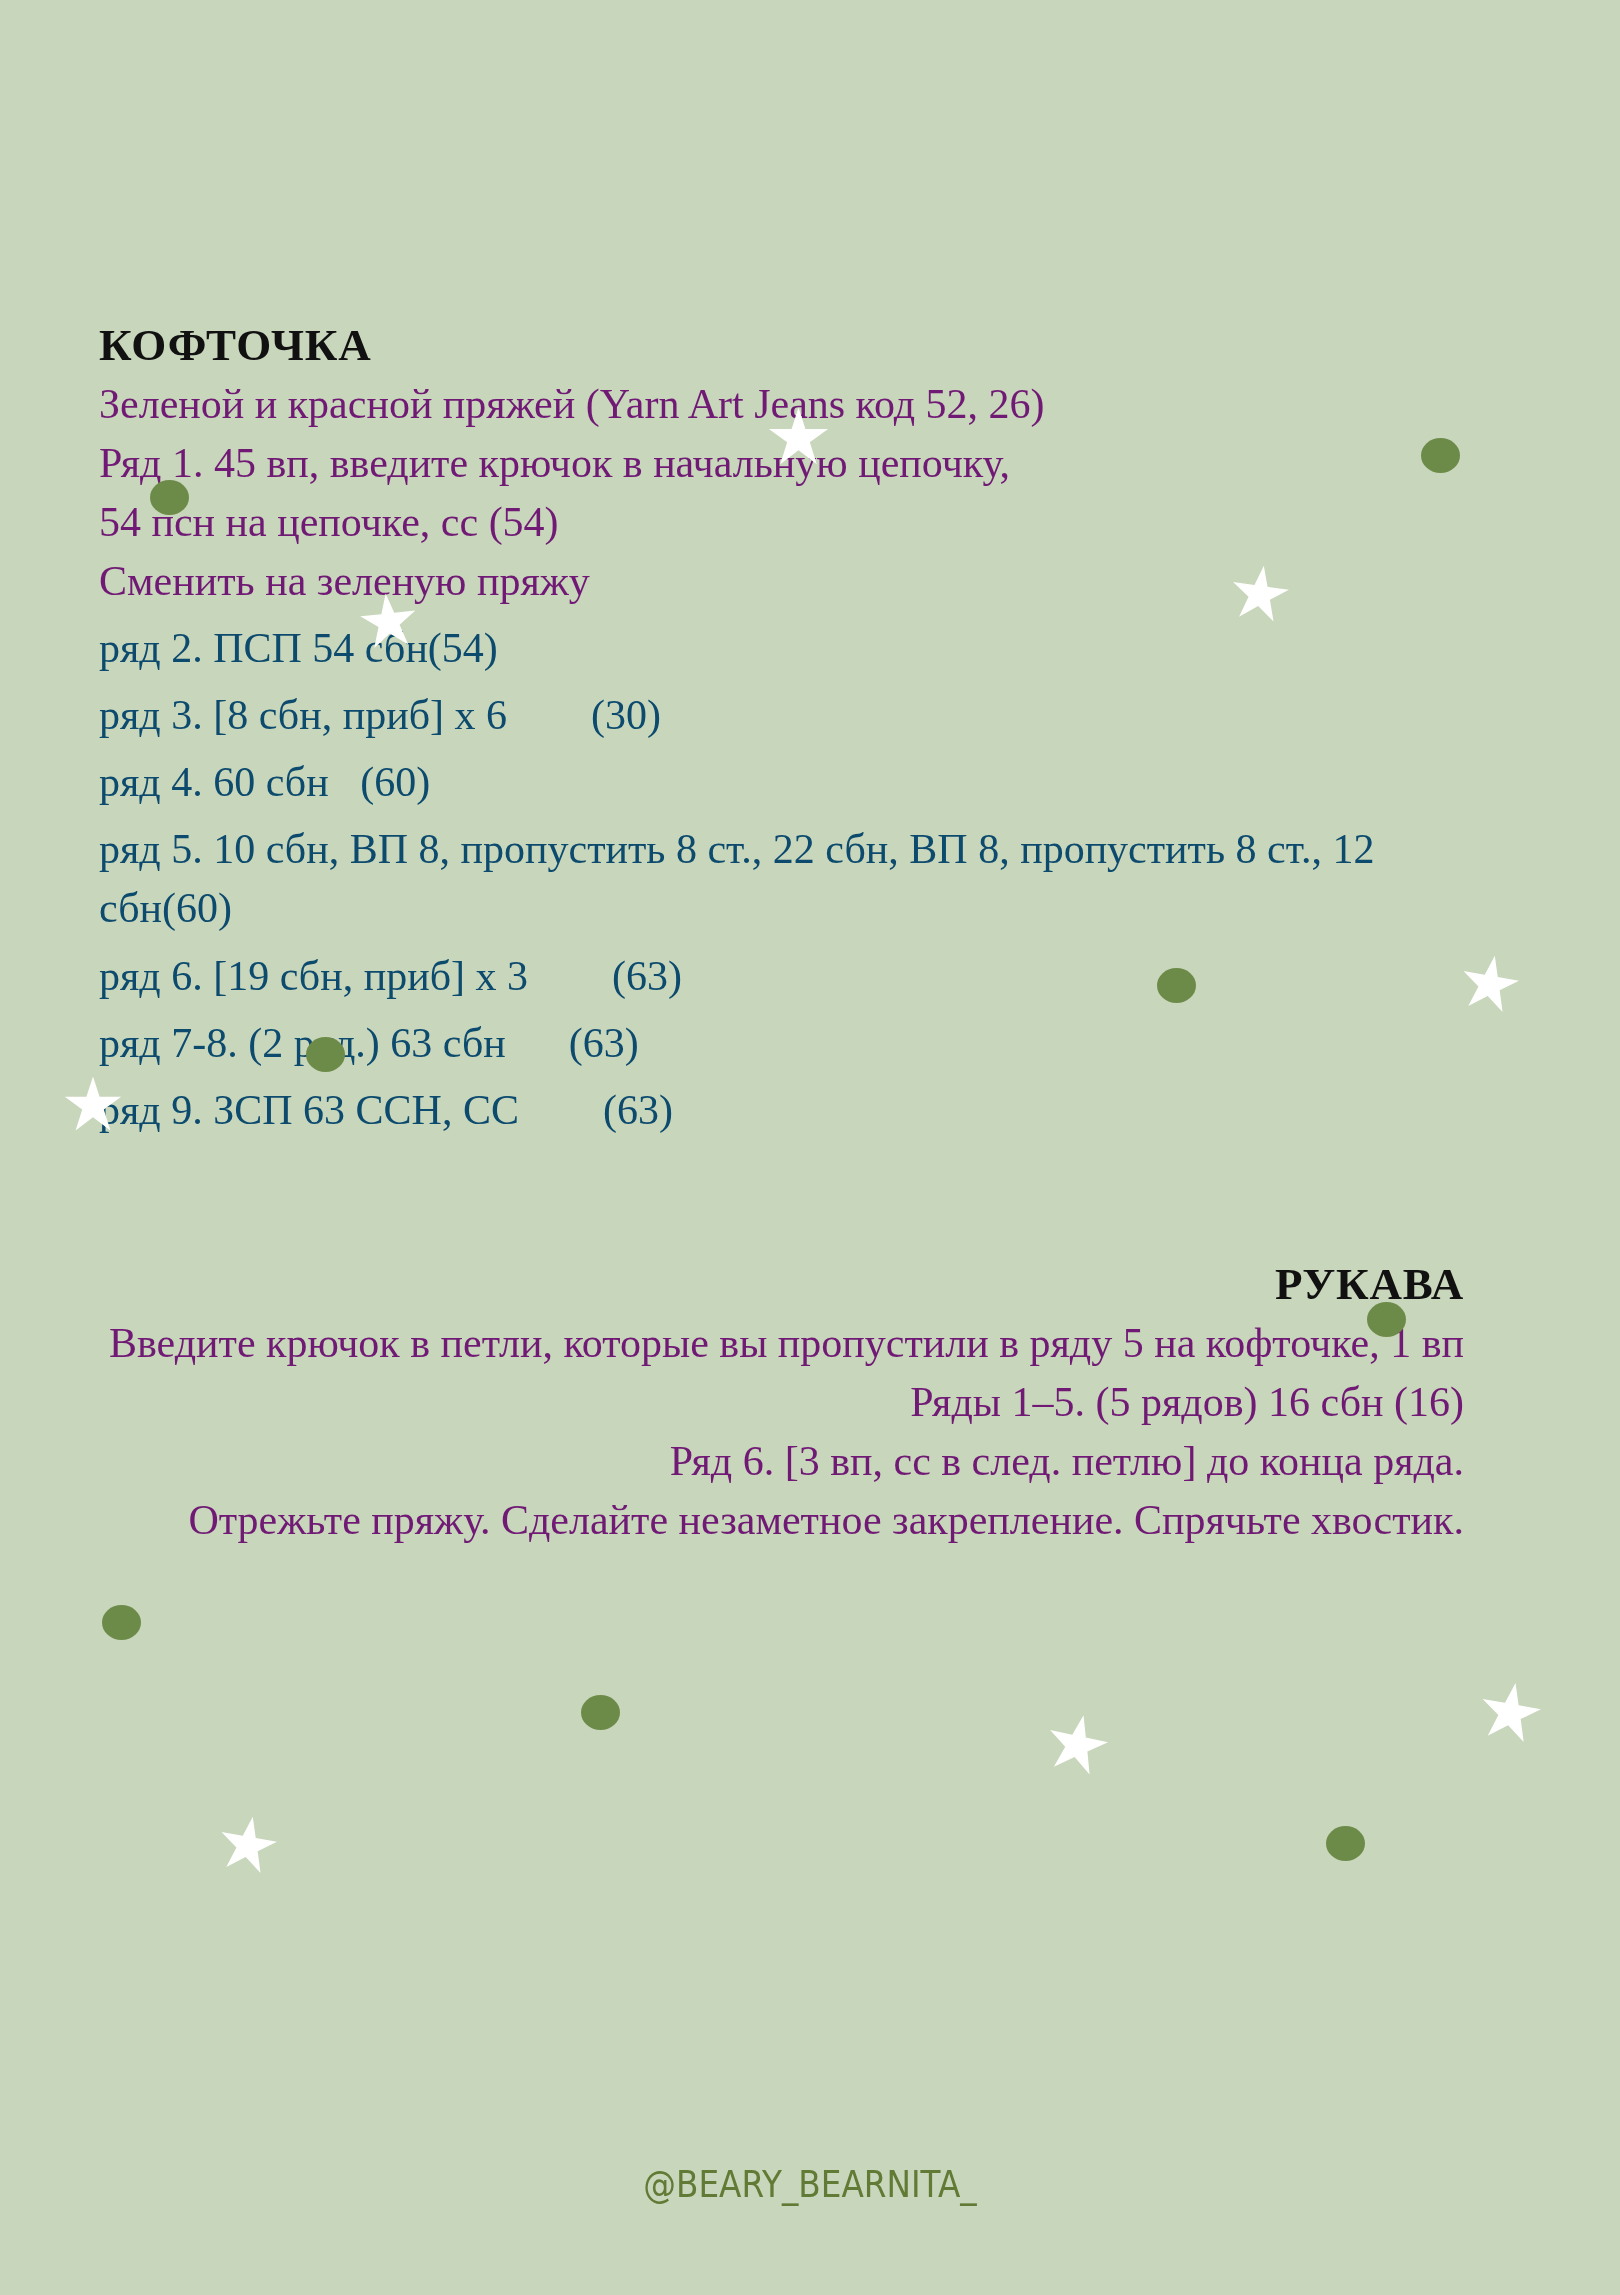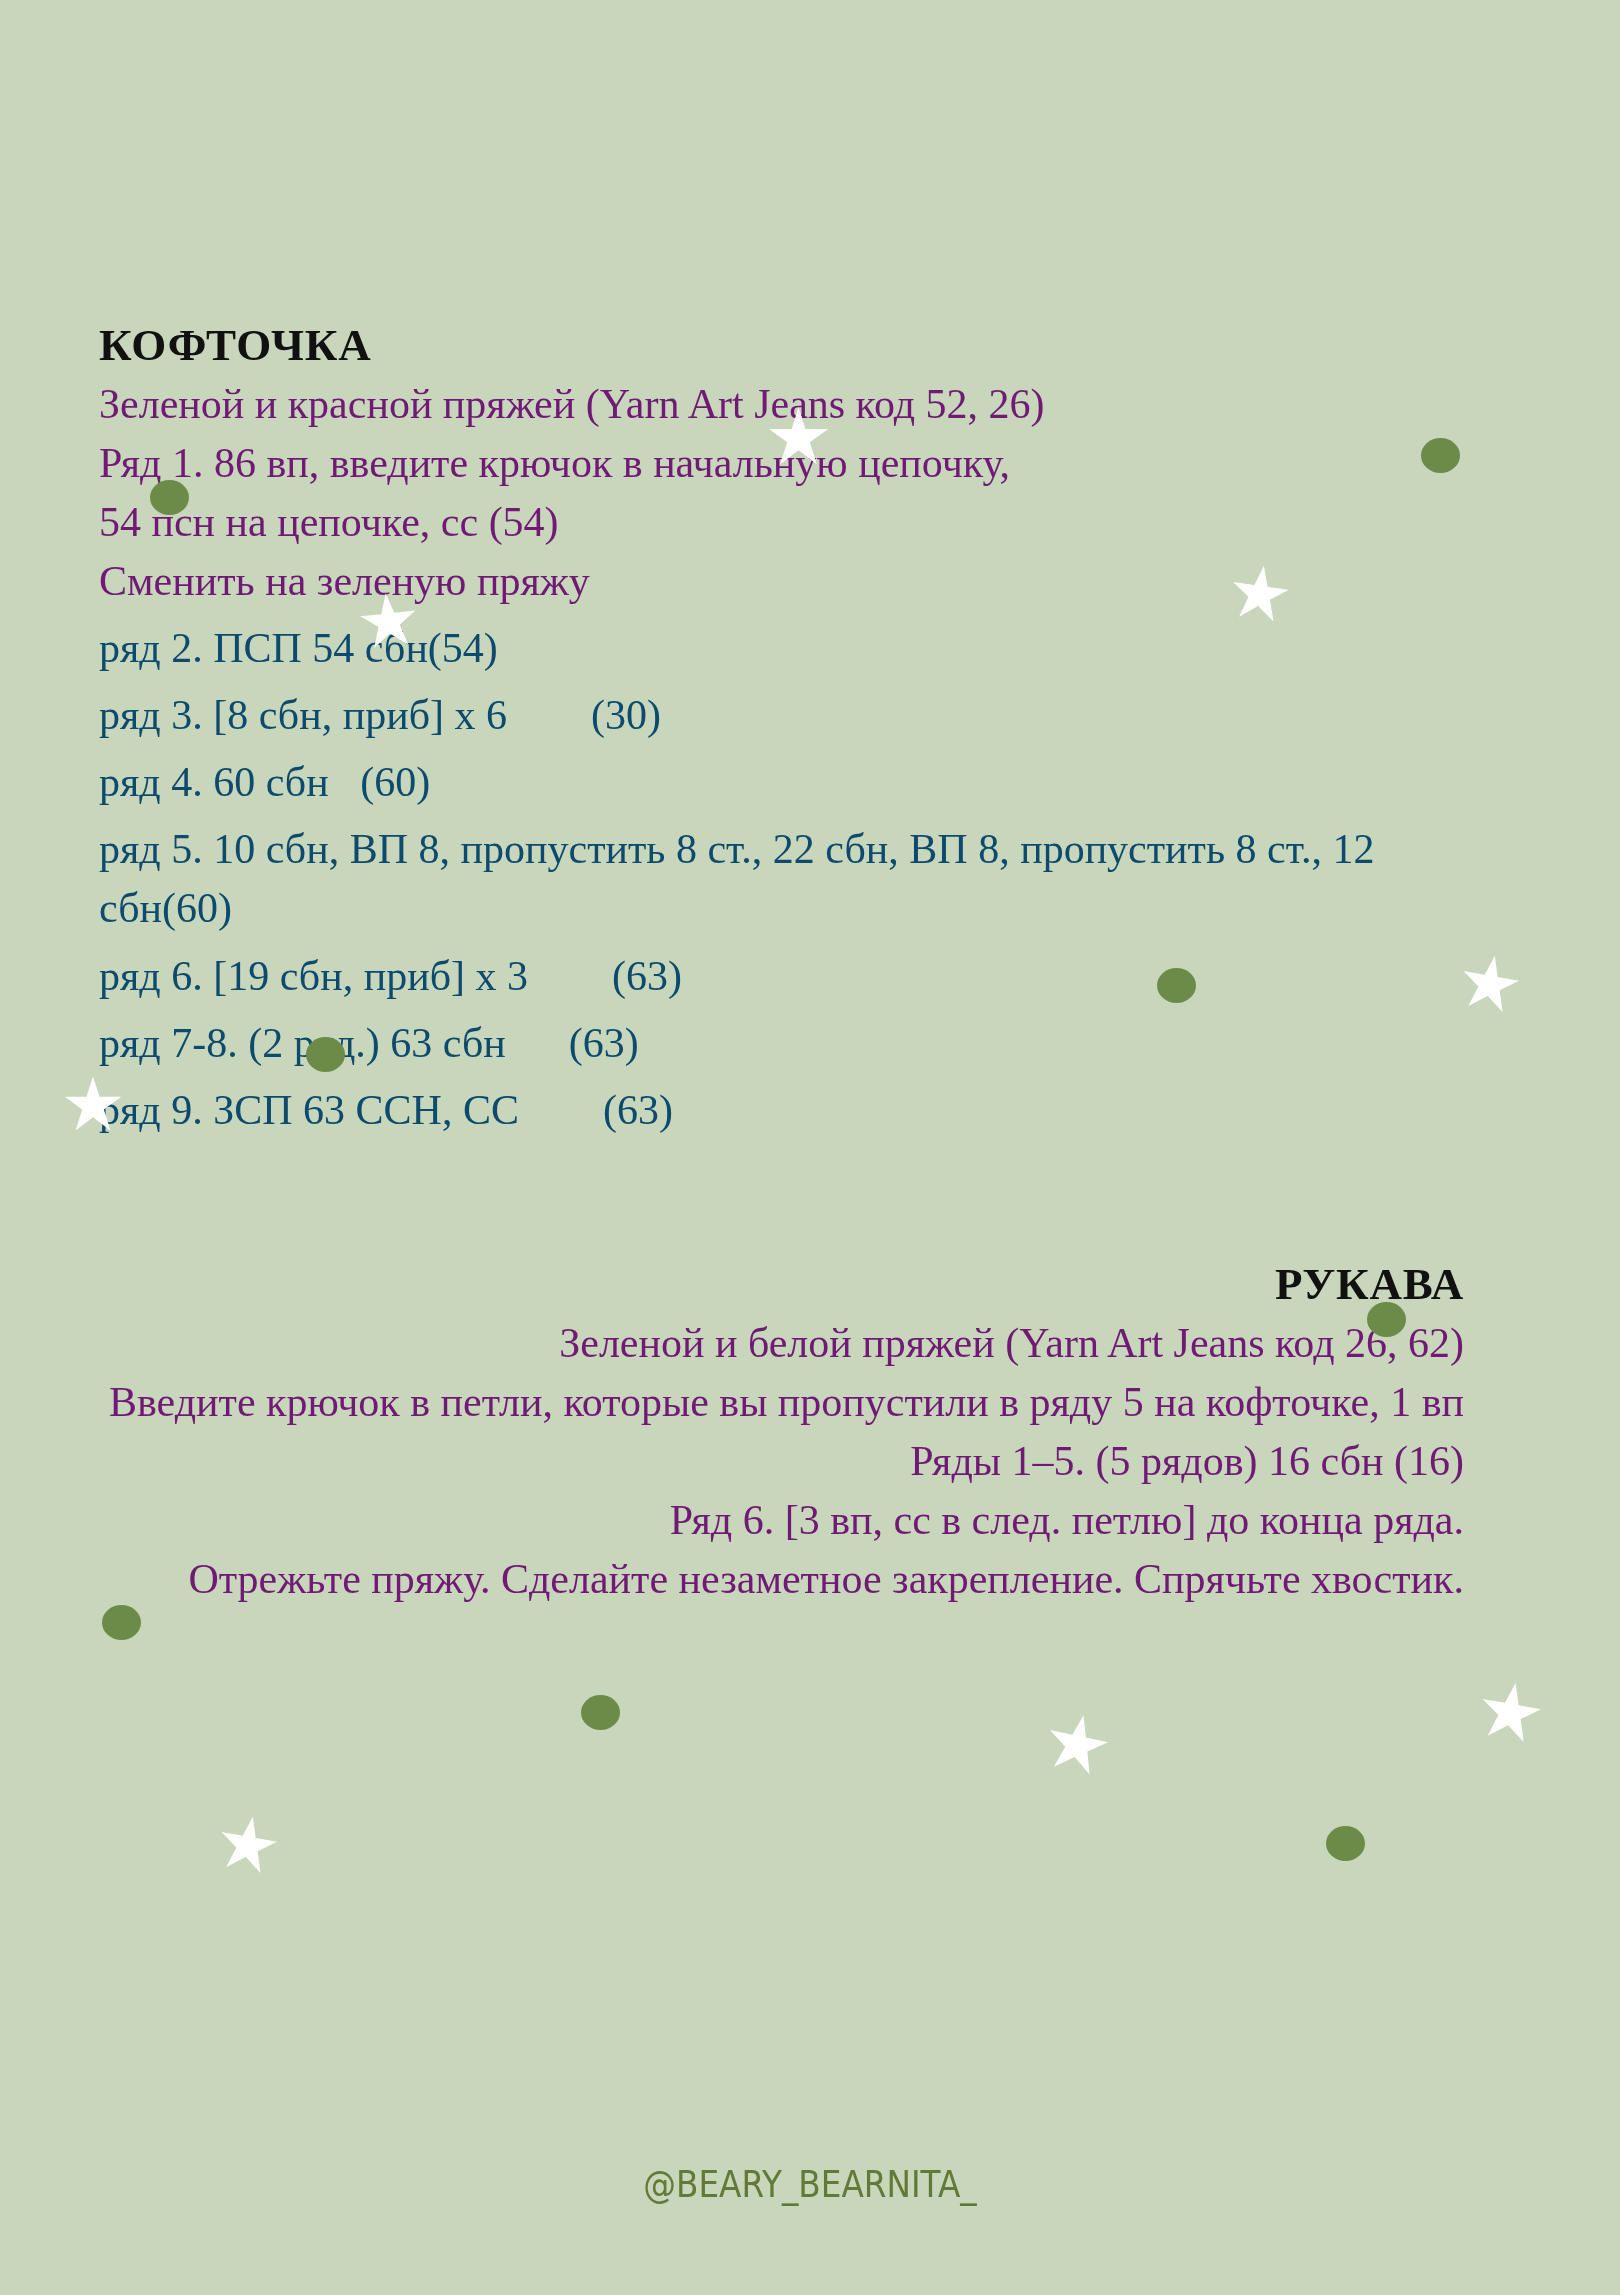--- a/index.html
+++ b/index.html
@@ -33,37 +33,36 @@
   .star svg { width: 100%; height: 100%; display: block; }
 </style>
 </head>
 <body>
 
 <div class="page">
 
   <div class="content">
     <h1 class="heading">КОФТОЧКА</h1>
     <p class="line">Зеленой и красной пряжей (Yarn Art Jeans код 52, 26)</p>
-    <p class="line">Ряд 1. 86 вп, введите крючок в начальную цепочку,</p>
+    <p class="line">Ряд 1. 45 вп, введите крючок в начальную цепочку,</p>
     <p class="line">54 псн на цепочке, сс (54)</p>
     <p class="line" style="margin-bottom:7.5px">Сменить на зеленую пряжу</p>
     <div>
       <p class="row">ряд 2. ПСП 54 сбн(54)</p>
       <p class="row">ряд 3. [8 сбн, приб] х 6        (30)</p>
       <p class="row">ряд 4. 60 сбн   (60)</p>
       <p class="row" style="width:1395px">ряд 5. 10 сбн, ВП 8, пропустить 8 ст., 22 сбн, ВП 8, пропустить 8 ст., 12 сбн(60)</p>
       <p class="row">ряд 6. [19 сбн, приб] х 3        (63)</p>
       <p class="row">ряд 7-8. (2 ряд.) 63 сбн      (63)</p>
       <p class="row">ряд 9. ЗСП 63 ССН, СС        (63)</p>
     </div>
   </div>
 
   <div class="section2">
     <h2 class="heading">РУКАВА</h2>
-    <p class="line">Зеленой и белой пряжей (Yarn Art Jeans код 26, 62)</p>
     <p class="line">Введите крючок в петли, которые вы пропустили в ряду 5 на кофточке, 1 вп</p>
     <p class="line">Ряды 1–5. (5 рядов) 16 сбн (16)</p>
     <p class="line">Ряд 6. [3 вп, сс в след. петлю] до конца ряда.</p>
     <p class="line">Отрежьте пряжу. Сделайте незаметное закрепление. Спрячьте хвостик.</p>
   </div>
 
   <div id="decor">
       <div class="dot" style="left: 150px; top: 480px; background: rgb(109, 139, 72);"></div>
       <div class="dot" style="left: 1421px; top: 438px; background: rgb(109, 139, 72);"></div>
       <div class="dot" style="left: 1157px; top: 968px; background: rgb(109, 139, 72);"></div>

